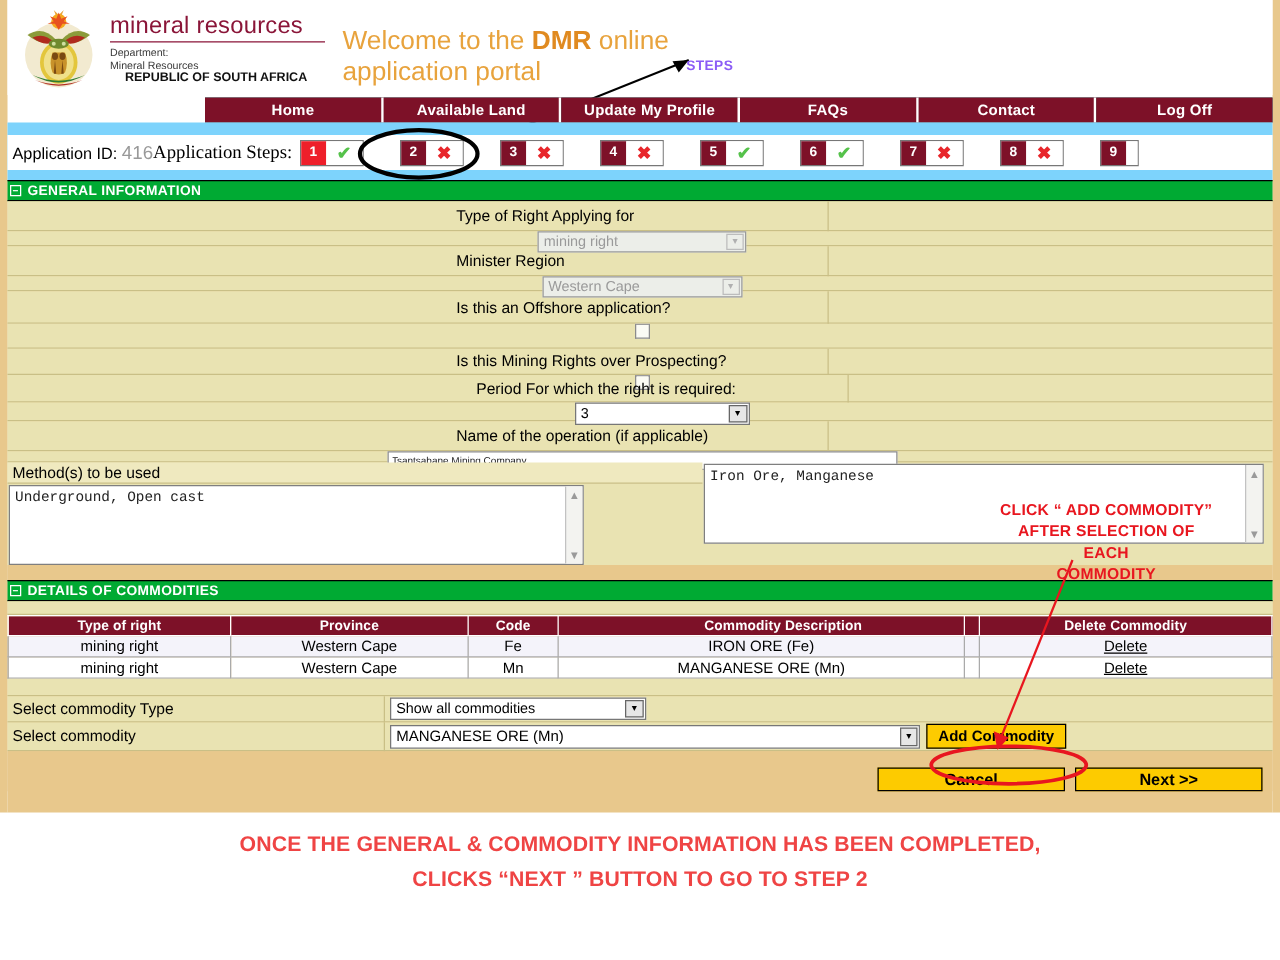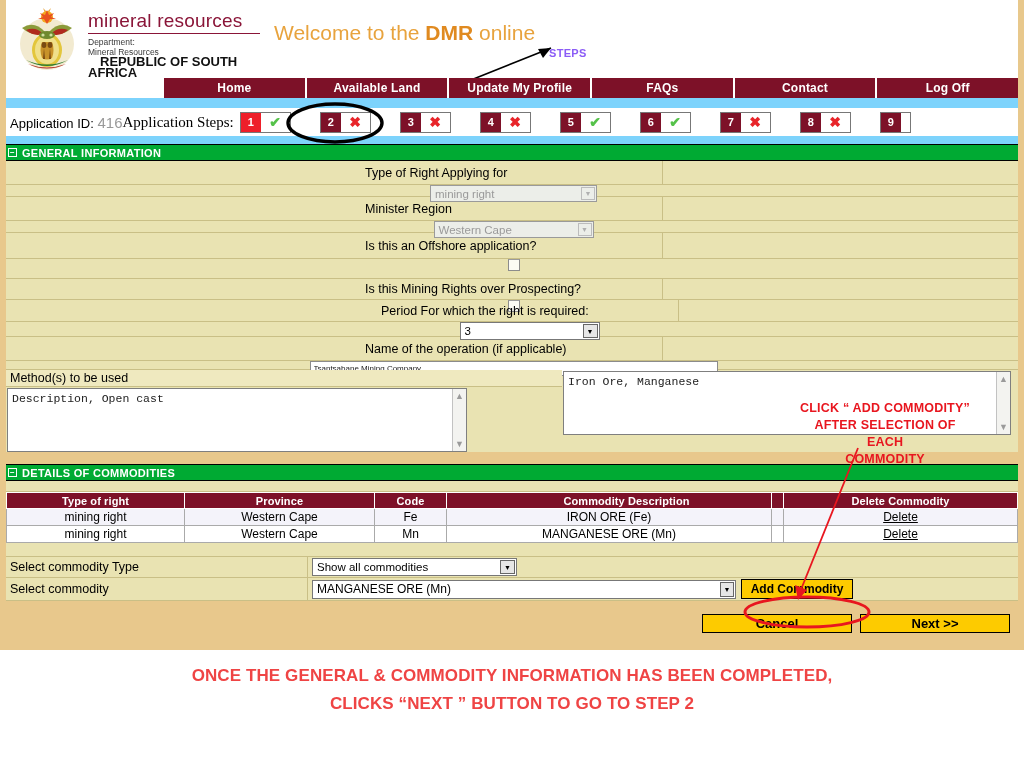--- a/index.html
+++ b/index.html
@@ -32,21 +32,21 @@
     position:absolute; left:82px; top:10px; width:200px;
   }
   .dept-title {
     font-size:19px; color:#8a1538; font-weight:normal;
     letter-spacing:.2px; line-height:22px;
     border-bottom:1.5px solid #8a1538; padding-bottom:1px; width:172px;
   }
   .dept-sub {
     font-size:8.5px; color:#3a3a3a; line-height:10px; margin-top:3px;
   }
-  .dept-sub b { font-size:13px; color:#111;padding-left:12px; }
+  .dept-sub b { font-size:10px; color:#111;padding-left:12px; }
   .welcome {
     position:absolute; left:268px; top:20px;
     font-size:21px; color:#e8a33d; line-height:25px; font-weight:normal;
   }
   .welcome b { color:#e08a20; font-weight:bold; }
 
   
   .steps-label {
     position:absolute; left:549px; top:47px;
     font-size:11px; font-weight:bold; color:#8b5cf6;
@@ -272,20 +272,21 @@
       <div class="dept-title">mineral resources</div>
       <div class="dept-sub">
         <div>Department:</div>
         <div>Mineral Resources</div>
         <b>REPUBLIC OF SOUTH AFRICA</b>
       </div>
     </div>
 
     <div class="welcome">
       <div><span>Welcome to the </span><b>DMR</b><span> online</span></div>
+      <div>application portal</div>
     </div>
 
     <svg id="steps-arrow" viewBox="0 0 260 110">
       <line x1="245" y1="28" x2="55" y2="104" stroke="#000" stroke-width="1.6"></line>
       <polygon points="245,28 232,29 237,38" fill="#000"></polygon>
     </svg>
   </div>
 
   <div class="steps-label">STEPS</div>
 
@@ -425,21 +426,21 @@
         <input class="txtinput" style="width: 408px;" value="Tsantsabane Mining Company">
       </div>
     </div>
 
     <div class="frow spacer" style="height:9px;"></div>
 
     <div class="ta-wrap">
       <div class="ta-col" style="width:556px;">
         <div class="ta-label">Method(s) to be used</div>
         <div class="ta-box" style="height:64px;margin:1px 0 0 1px;width:460px;">
-          <div class="ta-text">Description, Open cast</div>
+          <div class="ta-text">Underground, Open cast</div>
           <div class="ta-scroll">
             <span>▲</span>
             <span>▼</span>
           </div>
         </div>
       </div>
       <div class="ta-col" style="width:456px;">
         <div class="ta-box" style="height:64px;margin:1px 0 0 1px;width:448px;">
           <div class="ta-text">Iron Ore, Manganese</div>
           <div class="ta-scroll">

